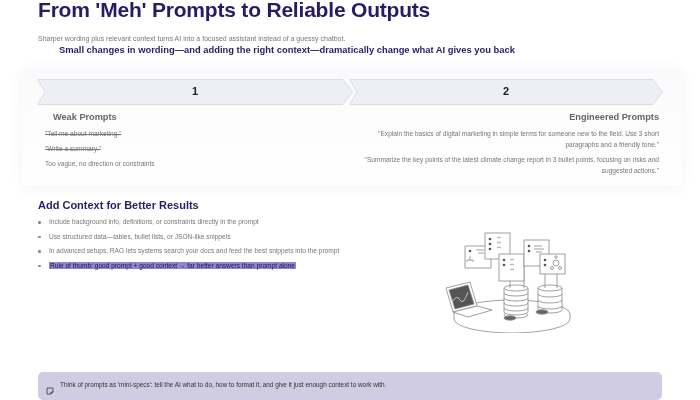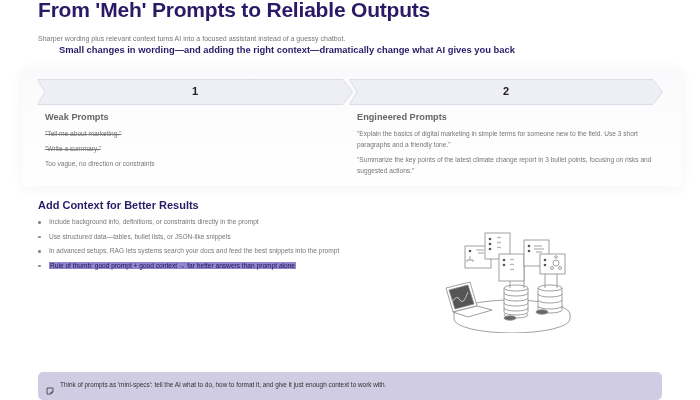--- a/index.html
+++ b/index.html
@@ -12,21 +12,21 @@
 
     .band { position: absolute; left: 22px; top: 68px; width: 660px; height: 118px;
             background: linear-gradient(#fafafc, #ffffff); box-shadow: 0 2px 14px rgba(0,0,0,0.05); border-radius: 4px; }
 
     .steps { position: absolute; left: 37px; top: 79px; width: 626px; height: 26px; }
     .step { position: absolute; top: 0; height: 26px; }
     .step svg { position: absolute; left: 0; top: 0; }
     .step-num { position: absolute; left: 0; right: 0; top: 6px; text-align: center; font-size: 11px; font-weight: 700; color: #222; }
 
     .col { position: absolute; top: 112px; }
-    .col-title { font-size: 9.2px; font-weight: 700; color: #666; margin-bottom: 6px; }
+    .col-title { font-size: 9.2px; font-weight: 700; color: #666; margin-bottom: 6px; margin-left: 8px; }
     .col p { font-size: 6.6px; line-height: 11px; color: #777; margin-bottom: 4px; }
     .strike { text-decoration: line-through; }
 
     .ctx-title { position: absolute; left: 38px; top: 199px; font-size: 11px; font-weight: 700; color: #2a1a66; white-space: nowrap; }
     .ctx-list { position: absolute; left: 38px; top: 217px; list-style: none; }
     .ctx-list li { font-size: 6.6px; color: #777; height: 14.5px; line-height: 10px; position: relative; padding-left: 11px; white-space: nowrap; }
     .ctx-list li::before { content: ""; position: absolute; left: 0; top: 4px; width: 2.5px; height: 2.5px; background: #888; border-radius: 50%; }
     .hl { background: #8f86cf; color: #1e1450; padding: 0 1px; }
 
     .illus { position: absolute; left: 440px; top: 228px; width: 140px; height: 105px; }
@@ -59,21 +59,21 @@
   </div>
 </div>
 
 <div class="col" style="left:45px;width:290px;">
   <div class="col-title">Weak Prompts</div>
   <p class="strike">"Tell me about marketing."</p>
   <p class="strike">"Write a summary."</p>
   <p>Too vague, no direction or constraints</p>
 </div>
 
-<div class="col" style="left:357px;width:302px;">
+<div class="col" style="left:357px;width:302px;text-align:right;">
   <div class="col-title">Engineered Prompts</div>
   <p>"Explain the basics of digital marketing in simple terms for someone new to the field. Use 3 short paragraphs and a friendly tone."</p>
   <p>"Summarize the key points of the latest climate change report in 3 bullet points, focusing on risks and suggested actions."</p>
 </div>
 
 <h3 class="ctx-title">Add Context for Better Results</h3>
 <ul class="ctx-list">
   <li><span>Include background info, definitions, or constraints directly in the prompt</span></li>
   <li><span>Use structured data—tables, bullet lists, or JSON-like snippets</span></li>
   <li><span>In advanced setups, RAG lets systems search your docs and feed the best snippets into the prompt</span></li>

